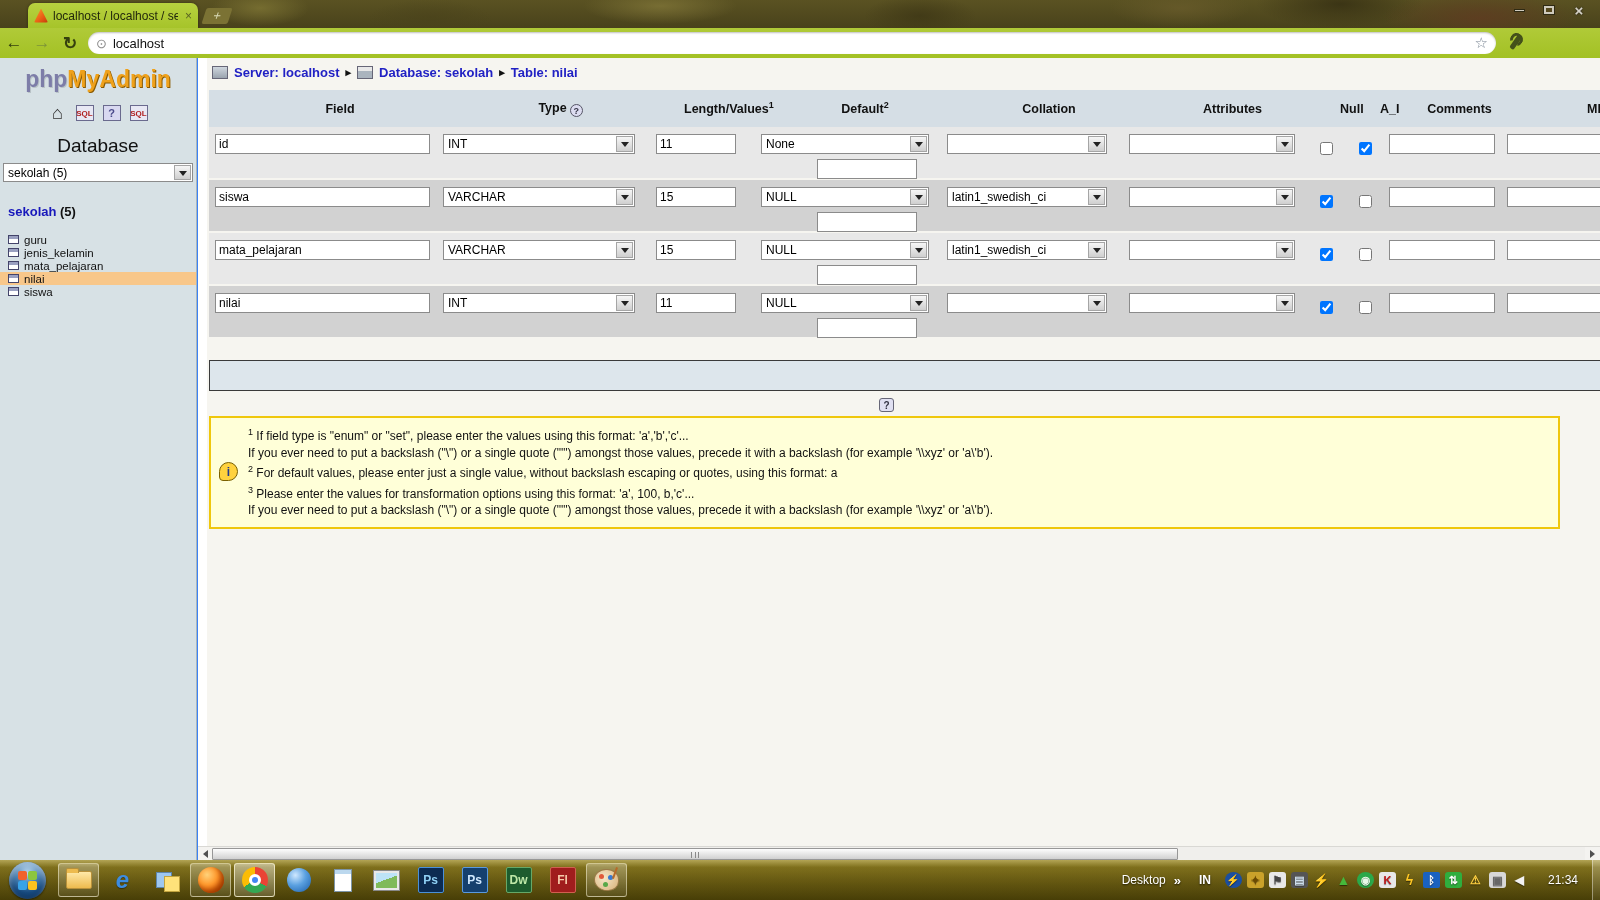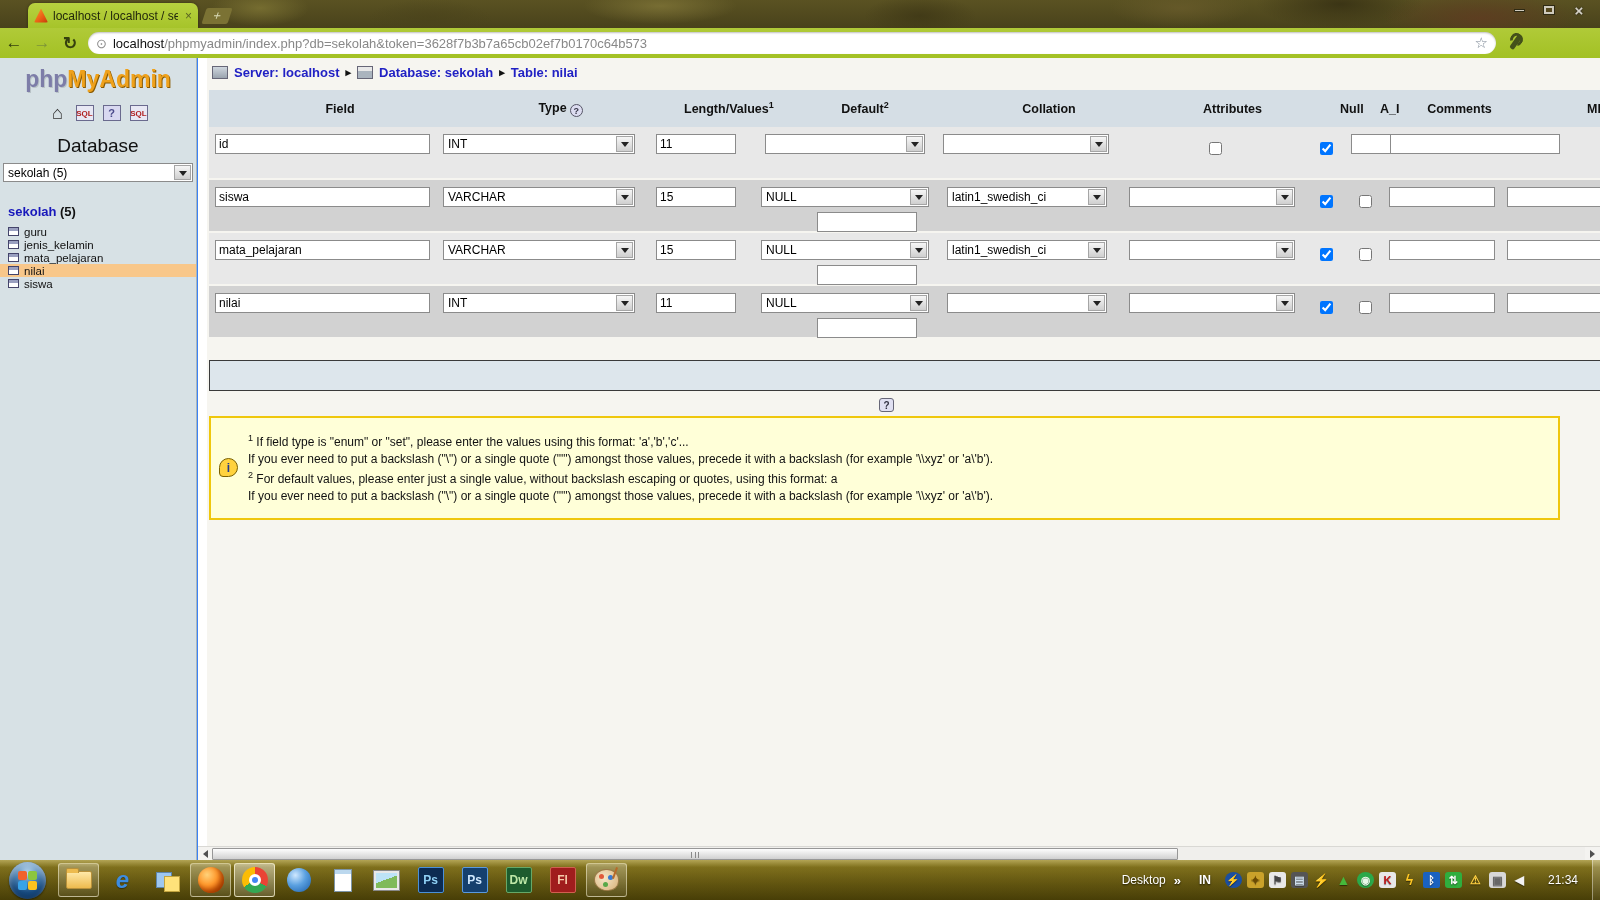--- a/index.html
+++ b/index.html
@@ -62,21 +62,21 @@
   .sicon.qm { color:#4a4a8a; font-size:11px; background:#d8d8f0; }
   .side-dblabel { text-align:center; font-size:19px; color:#111; margin-top:14px; }
   .side-select { position:relative; margin:6px 3px 0 3px; height:19px; background:#fff; border:1px solid #8b8b8b; font-size:12px;
     display:flex; align-items:center; padding-left:4px; }
   .ddbtn { position:absolute; right:1px; top:1px; bottom:1px; width:17px; background:linear-gradient(#f6f6f6,#cfcfcf);
     border:1px solid #a5a5a5; display:flex; align-items:center; justify-content:center; }
   .ddbtn::after { content:""; border:4px solid transparent; border-top:5px solid #222; margin-top:5px; }
   .side-dbname { margin:22px 0 0 8px; font-size:13px; font-weight:bold; }
   .side-dbname .nm { color:#1717bb; }
   .side-dbname .cnt { color:#111; }
-  .tbl-list { margin-top:6px; }
+  .tbl-list { margin-top:14px; }
   .tbl-item { display:flex; align-items:center; gap:5px; padding:1px 0 1px 8px; font-size:11.5px; color:#111; height:13px; }
   .tbl-item.active { background:#f8c78a; }
   .titem-icon { width:11px; height:9px; border:1px solid #44446a; background:linear-gradient(#9aa0c0 0 3px, #fff 3px),
     repeating-linear-gradient(#fff 0 2px, #c8c8dc 2px 3px); flex:0 0 auto; }
 
   
   .content { position:absolute; left:207px; top:0; width:1393px; height:802px; overflow:hidden; background:#f6f5f0; }
   .breadcrumb { position:absolute; left:5px; top:7px; display:flex; align-items:center; gap:6px; font-size:13px; font-weight:bold; }
   .bc-link { color:#2121c4; }
   .bc-sep { color:#111; font-size:11px; }
@@ -220,21 +220,20 @@
     </div>
   </div>
 
   <div class="toolbar">
     <span class="navbtn">←</span>
     <span class="navbtn dim">→</span>
     <span class="navbtn">↻</span>
     <div class="omnibox">
       <span class="omni-globe">⊙</span>
       <span class="omni-host">localhost</span>
-      <span class="omni-path">/phpmyadmin/index.php?db=sekolah&amp;token=3628f7b3b7a65cb02ef7b0170c64b573</span>
       <span class="omni-star">☆</span>
     </div>
     <div class="wrench"></div>
   </div>
 
   <div class="page">
 
     <div class="sidebar">
       <div class="pma-logo">
         <span class="logo-php">php</span><span class="logo-ma">MyAdmin</span>
@@ -307,20 +306,24 @@
 
         <div class="row odd">
           <div class="cell"><input class="tin in-field" value="id" style=""></div>
           <div class="cell">
               <div class="sel sel-type">
                 <span>INT</span>
                 <span class="ddbtn"></span>
               </div>
             </div>
           <div class="cell"><input class="tin in-len" value="11" style=""></div>
+          <div class="cell"><div class="sel sel-def">
+                <span>None</span>
+                <span class="ddbtn"></span>
+              </div><input class="tin in-def2" style=""></div>
           <div class="cell">
               <div class="sel sel-coll">
                 <span></span>
                 <span class="ddbtn"></span>
               </div>
             </div>
           <div class="cell">
               <div class="sel sel-attr">
                 <span></span>
                 <span class="ddbtn"></span>
@@ -447,20 +450,21 @@
       </div>
 
       <div class="qhelp">?</div>
 
       <div class="notebox">
         <div class="note-icon">i</div>
         <div class="note-lines">
           <div><sup>1</sup><span> If field type is "enum" or "set", please enter the values using this format: 'a','b','c'...</span></div>
           <div>If you ever need to put a backslash ("\") or a single quote ("'") amongst those values, precede it with a backslash (for example '\\xyz' or 'a\'b').</div>
           <div><sup>2</sup><span> For default values, please enter just a single value, without backslash escaping or quotes, using this format: a</span></div>
+          <div><sup>3</sup><span> Please enter the values for transformation options using this format: 'a', 100, b,'c'...</span></div>
           <div>If you ever need to put a backslash ("\") or a single quote ("'") amongst those values, precede it with a backslash (for example '\\xyz' or 'a\'b').</div>
         </div>
       </div>
     </div>
 
     <div class="hscroll">
       <div class="hs-arrow left"></div>
       <div class="hs-thumb">
           <div class="hs-grip"></div>
         </div>

